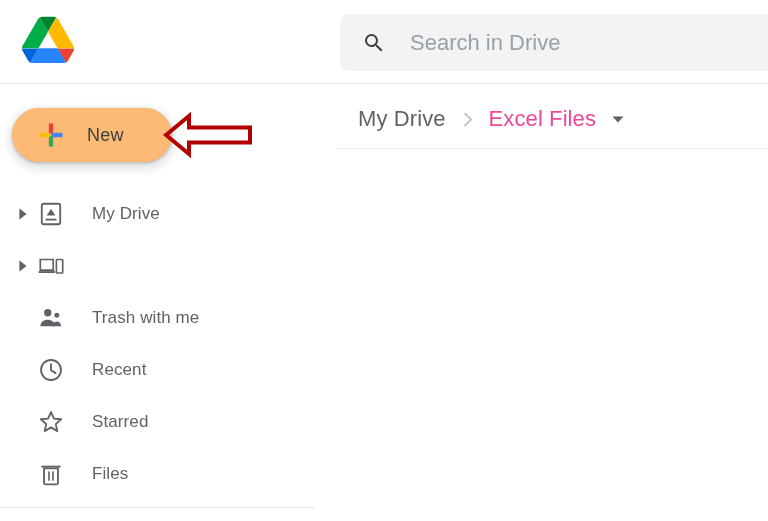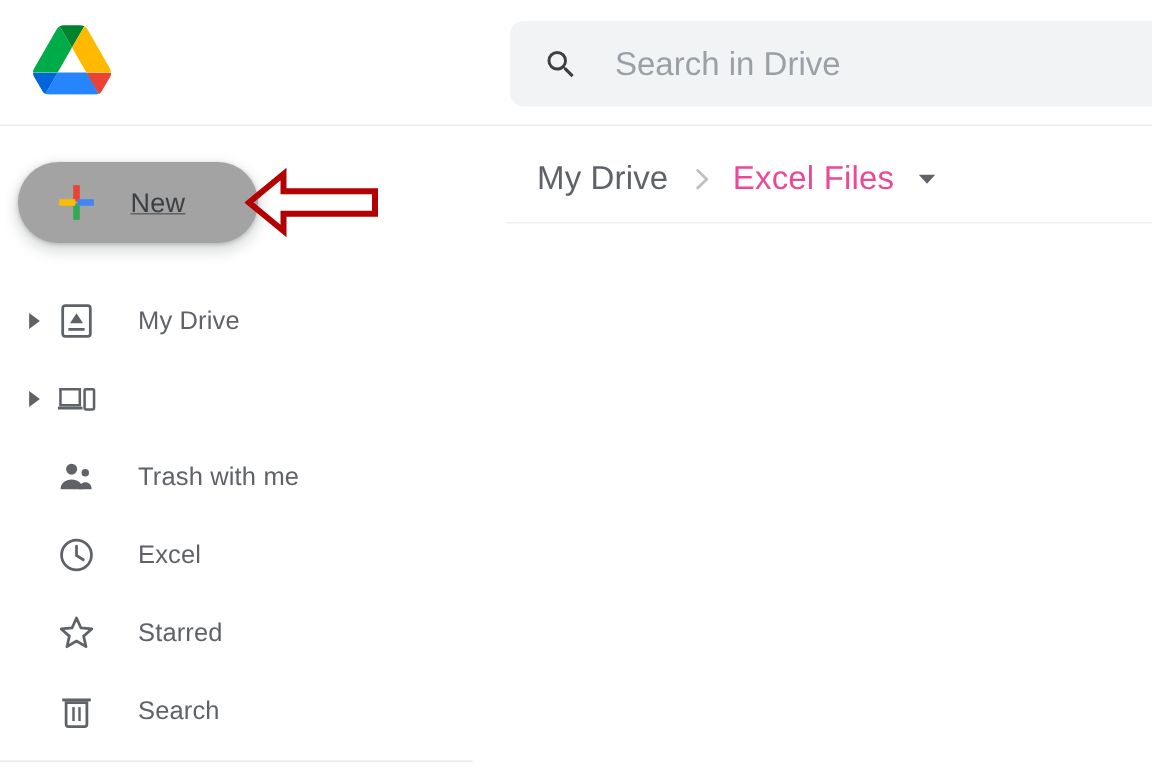--- a/index.html
+++ b/index.html
@@ -78,28 +78,27 @@
     position: absolute;
     left: 0; top: 85px;
     width: 330px;
     height: 436px;
   }
   #new-button {
     position: absolute;
     left: 12px; top: 23px;
     width: 160px;
     height: 54px;
-    background: #a3a3a3;
+    background: #fdba74;
     border-radius: 27px;
     box-shadow: 0 1px 3px rgba(60,64,67,.30), 0 4px 8px 3px rgba(60,64,67,.15);
     display: flex;
     align-items: center;
     cursor: pointer;
     box-sizing: border-box;
-    text-decoration: underline;
   }
   #plus-icon {
     width: 26px; height: 26px;
     margin-left: 26px;
     flex: none;
     display: block;
   }
   #new-label {
     margin-left: 23px;
     font-size: 18px;
@@ -270,40 +269,40 @@
       </svg>
       <span class="nav-label">Trash with me</span>
     </div>
 
     <div class="nav-item">
 
       <svg class="nav-icon" viewBox="0 0 24 24">
         <circle cx="12" cy="12" r="9.2" fill="none" stroke="#5f6368" stroke-width="1.7"></circle>
         <path d="M12 6.6 V12.3 L16.2 14.9" fill="none" stroke="#5f6368" stroke-width="1.7" stroke-linecap="round"></path>
       </svg>
-      <span class="nav-label">Excel</span>
+      <span class="nav-label">Recent</span>
     </div>
 
     <div class="nav-item">
 
       <svg class="nav-icon" viewBox="0 0 24 24">
         <path d="M12 2.8 l2.75 6.1 6.65.6 -5.02 4.42 1.48 6.5 -5.86-3.46 -5.86 3.46 1.48-6.5 -5.02-4.42 6.65-.6 Z" fill="none" stroke="#5f6368" stroke-width="1.7" stroke-linejoin="round"></path>
       </svg>
       <span class="nav-label">Starred</span>
     </div>
 
     <div class="nav-item">
 
       <svg class="nav-icon" viewBox="0 0 24 24">
         <rect x="3.2" y="4.3" width="17.6" height="1.8" fill="#5f6368"></rect>
         <path d="M5.6 6.8 h12.8 v13.4 a1.4 1.4 0 01-1.4 1.4 H7 a1.4 1.4 0 01-1.4-1.4 Z" fill="none" stroke="#5f6368" stroke-width="1.7"></path>
         <rect x="9.4" y="9.6" width="1.5" height="8.6" fill="#5f6368"></rect>
         <rect x="13.1" y="9.6" width="1.5" height="8.6" fill="#5f6368"></rect>
       </svg>
-      <span class="nav-label">Search</span>
+      <span class="nav-label">Files</span>
     </div>
 
   </div>
 
   <div id="sidebar-divider"></div>
 </div>
 
 <div id="main">
   <div id="breadcrumb">
     <span class="crumb">My Drive</span>

